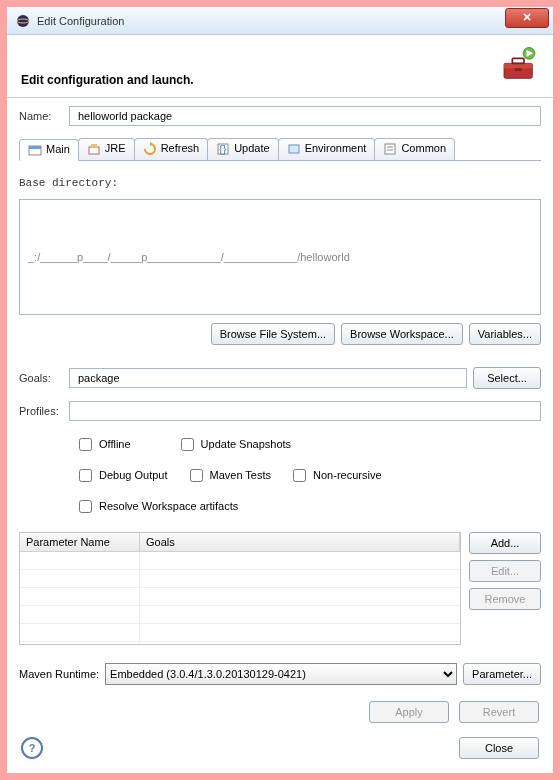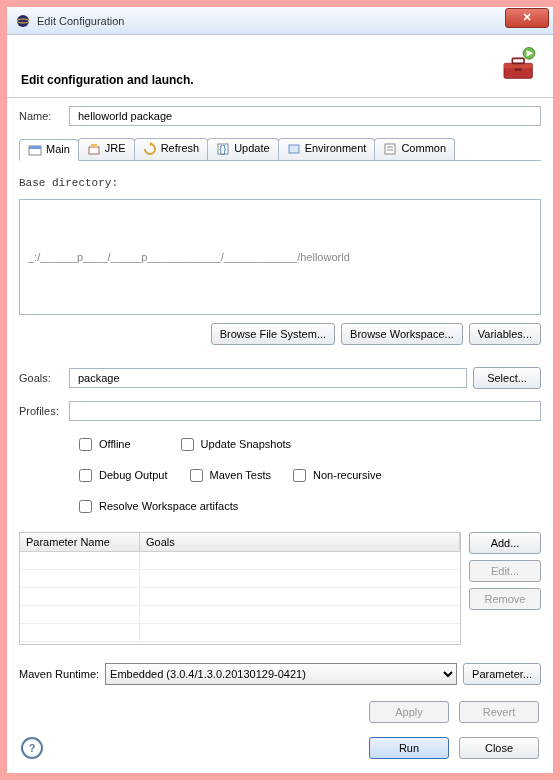--- a/index.html
+++ b/index.html
@@ -236,18 +236,17 @@
   </div>
 
   <div class="footer-buttons">
     <button class="btn" disabled="" style="min-width:80px;">Apply</button>
     <button class="btn" disabled="" style="min-width:80px;">Revert</button>
   </div>
 
   <div class="bottom-bar">
     <div class="help-circle">?</div>
     <div style="display:flex; gap:10px;">
-      <button class="btn primary">Run</button>
       <button class="btn" style="min-width:80px;">Close</button>
     </div>
   </div>
 
 </div>
 
 </body></html>

